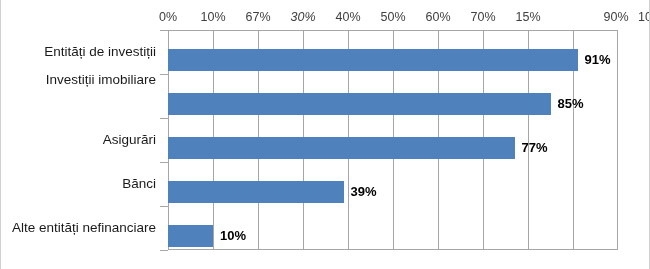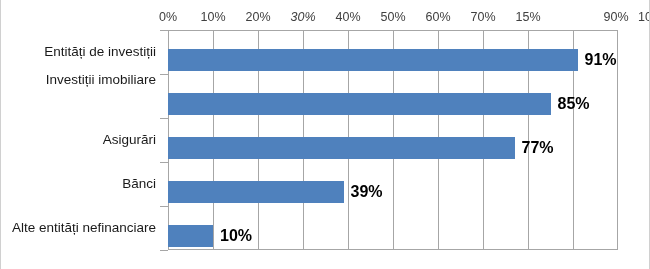--- a/index.html
+++ b/index.html
@@ -108,36 +108,36 @@
     left: 0;
     top: 0;
     height: 22px;
     background: #4f81bd;
   }
   .bar-value {
     position: absolute;
     top: 0;
     height: 22px;
     line-height: 22px;
-    font-size: 16px;
+    font-size: 13px;
     font-weight: bold;
     color: #000000;
     white-space: nowrap;
     padding-left: 7px;
   }
 </style>
 </head>
 <body>
 
 <div id="chart-canvas">
 
   <div id="x-axis-labels">
     <span class="x-tick-label" style="left:167px;">0%</span>
     <span class="x-tick-label" style="left:212px;">10%</span>
-    <span class="x-tick-label" style="left:257px;">20%</span>
+    <span class="x-tick-label" style="left:257px;">67%</span>
     <span class="x-tick-label" style="left:302px;font-style:italic;">30%</span>
     <span class="x-tick-label" style="left:347px;">40%</span>
     <span class="x-tick-label" style="left:392px;">50%</span>
     <span class="x-tick-label" style="left:437px;">60%</span>
     <span class="x-tick-label" style="left:482px;">70%</span>
     <span class="x-tick-label" style="left:527px;">15%</span>
     <span class="x-tick-label" style="left:572px;margin-left:43px;">90%</span>
     <span class="x-tick-label" style="left:653px;">100%</span>
   </div>
 

